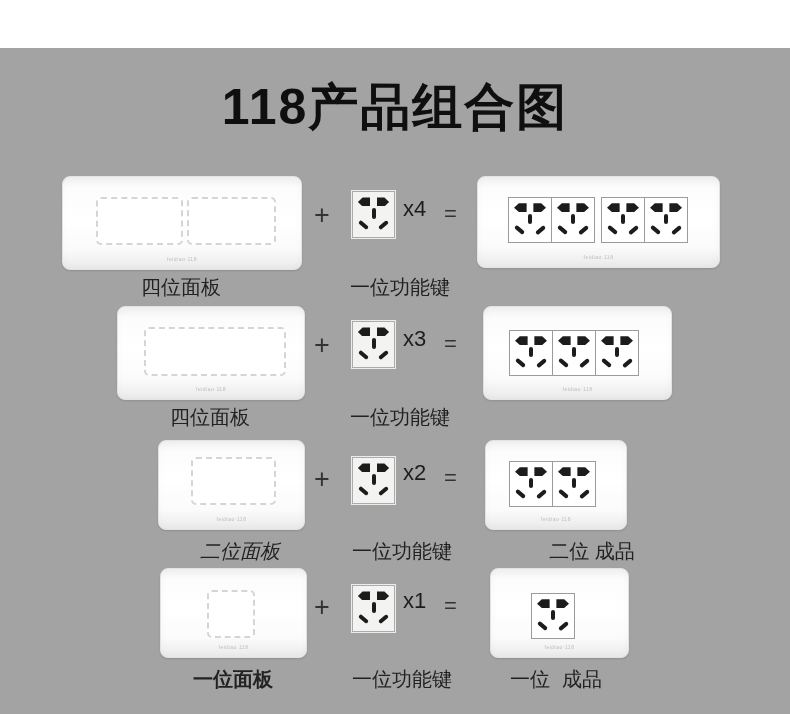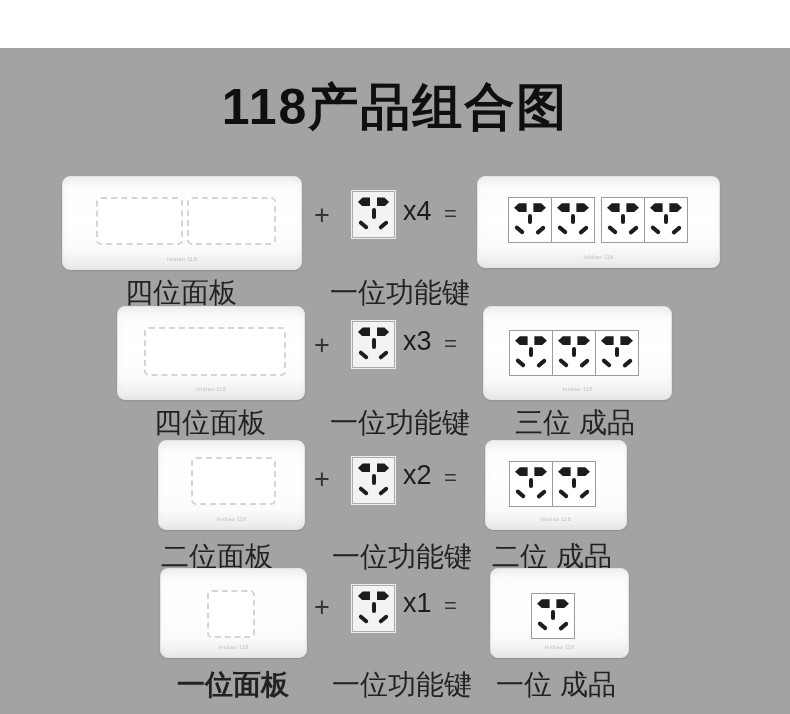--- a/index.html
+++ b/index.html
@@ -34,21 +34,21 @@
   .r3 .op1{left:32px;top:16px;width:81px;height:44px;}
   .r4 .op1{left:46px;top:21px;width:44px;height:44px;}
 
   .brand{
     position:absolute;bottom:7px;left:0;width:100%;text-align:center;
     font-size:5px;line-height:5px;color:#bdbdbd;letter-spacing:.5px;
   }
 
   
   .plus{position:absolute;left:314px;top:24px;font-size:27px;color:#333;}
-  .mult{position:absolute;left:403px;top:20px;font-size:27px;color:#1c1c1c;}
+  .mult{position:absolute;left:403px;top:20px;font-size:22px;color:#1c1c1c;}
   .equals{position:absolute;left:444px;top:25px;font-size:22px;color:#333;}
 
   
   .fkey{
     position:absolute;left:352px;top:15px;width:41px;height:45px;
     background:#f3f3f1;border:1px solid #ababab;box-shadow:0 0 0 1px #ececec;
   }
   .r3 .fkey,.r4 .fkey{top:17px;}
 
   
@@ -74,26 +74,26 @@
         clip-path:polygon(0 50%,38% 0,100% 0,100% 100%,38% 100%);}
   .h-tr{right:12%;top:12%;width:30%;height:20%;
         clip-path:polygon(0 0,62% 0,100% 50%,62% 100%,0 100%);}
   .h-e{left:46%;top:36%;width:9%;height:24%;border-radius:2px;}
   .h-bl{left:12%;top:68%;width:27%;height:9%;border-radius:2px;transform:rotate(40deg);}
   .h-br{right:12%;top:68%;width:27%;height:9%;border-radius:2px;transform:rotate(-40deg);}
 
   
   .lab{
     position:absolute;top:98px;transform:translateX(-50%);white-space:nowrap;
-    font-size:28px;color:#222;
+    font-size:20px;color:#222;
   }
   .r1 .lab-panel{left:181px;} .r1 .lab-module{left:400px;} .r1 .lab-product{left:606px;}
   .r2 .lab-panel{left:210px;} .r2 .lab-module{left:400px;} .r2 .lab-product{left:575px;}
-  .r3 .lab-panel{left:217px;} .r3 .lab-module{left:402px;} .r3 .lab-product{left:552px;}
-  .r4 .lab-panel{left:233px;font-weight:bold;} .r4 .lab-module{left:402px;} .r4 .lab-product{left:556px;}
+  .r3 .lab-panel{left:240px;font-style:italic;} .r3 .lab-module{left:402px;} .r3 .lab-product{left:592px;}
+  .r4 .lab-panel{left:233px;font-weight:bold;} .r4 .lab-module{left:402px;} .r4 .lab-product{left:556px;font-family:Liberation Mono, monospace;}
 </style>
 </head>
 <body>
 
 <div class="canvas">
 
   <div class="title">118产品组合图</div>
 
   <div class="row r1">
     <div class="plate panel">
@@ -190,21 +190,20 @@
               <span class="hole h-e"></span>
               <span class="hole h-bl"></span>
               <span class="hole h-br"></span>
             </span>
           </span>
         </div>
       <span class="brand">feidiao·118</span>
     </div>
     <div class="lab lab-panel">四位面板</div>
     <div class="lab lab-module">一位功能键</div>
-    <div class="lab lab-product">三位 成品</div>
   </div>
 
   <div class="row r3">
     <div class="plate panel">
       <div class="opening op1"></div>
       <span class="brand">feidiao·118</span>
     </div>
     <div class="plus">+</div>
     <div class="fkey">
         <span class="hole h-tl"></span>

